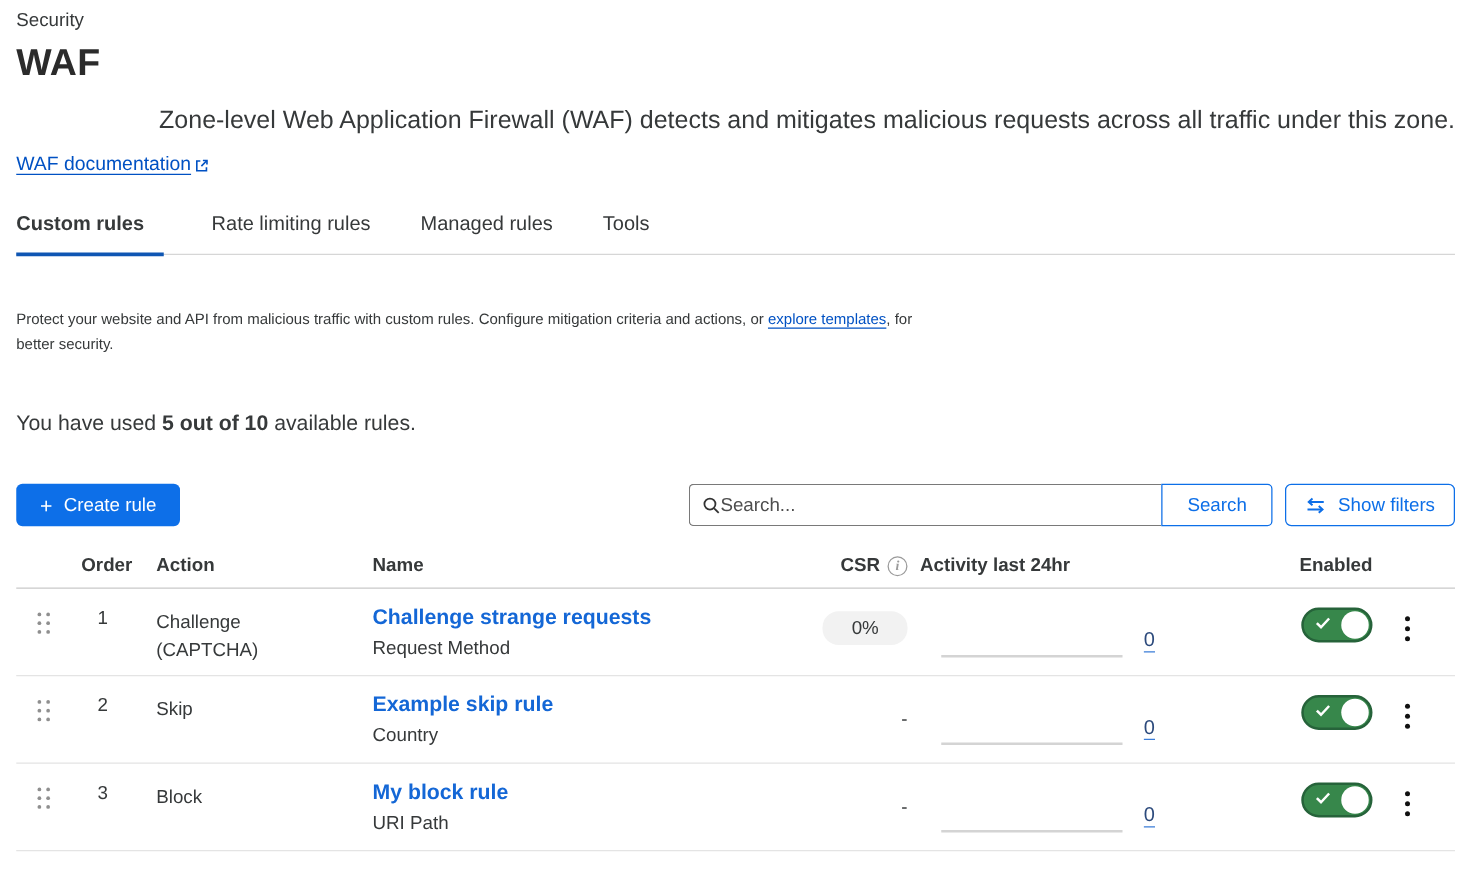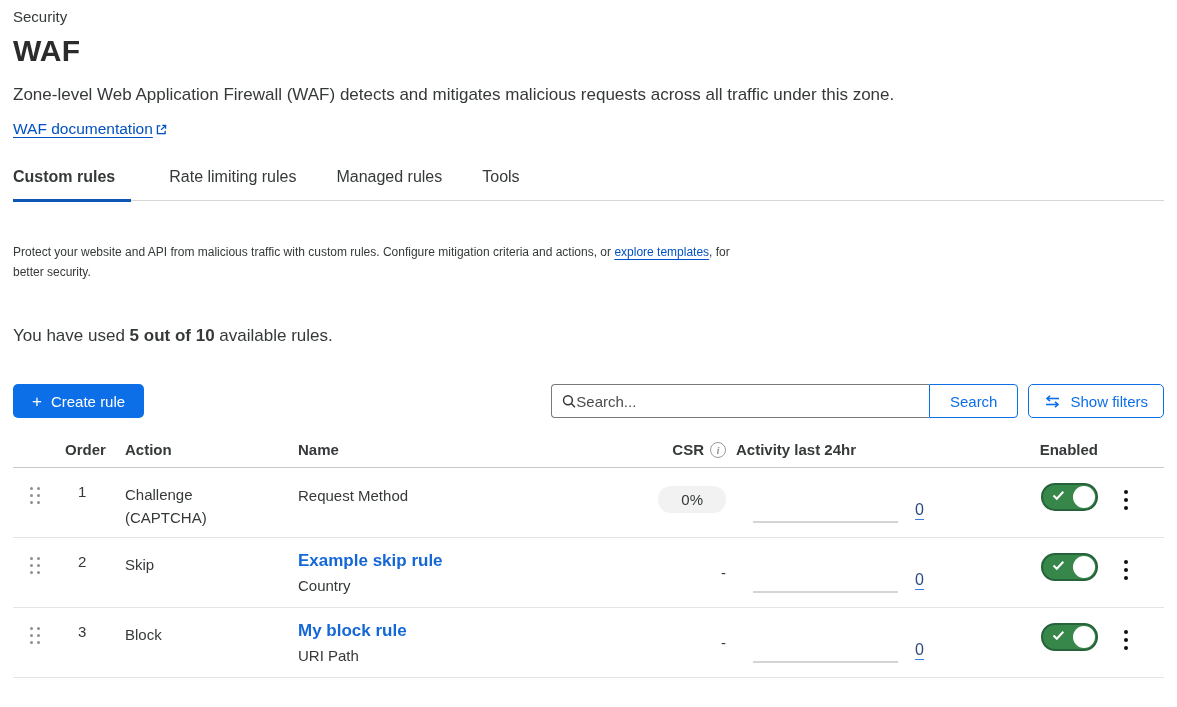--- a/index.html
+++ b/index.html
@@ -6,21 +6,21 @@
   html, body { width: 1177px; height: 707px; overflow: hidden; background: #fff; }
   body {
     font-family: "Liberation Sans", "DejaVu Sans", sans-serif;
     color: #36393a;
   }
   .page { padding: 8px 13px 0 13px; width: 1177px; }
 
   
   .breadcrumb { font-size: 15px; color: #36393a; }
   .page-title { font-size: 30px; font-weight: 700; color: #2b2b2b; margin-top: 9px; letter-spacing: .2px; }
-  .page-desc { font-size: 17px; margin-top: 17px; color: #36393a; }
+  .page-desc { font-size: 20px; margin-top: 17px; color: #36393a; text-align: right; }
   .doc-link-row { margin-top: 15px; }
   .doc-link {
     font-size: 15.5px; color: #0051c3; text-decoration: underline;
     text-underline-offset: 3px; cursor: pointer; display: inline-flex; align-items: center; gap: 2px;
   }
   .ext-icon { display: inline-block; }
 
   
   .tabs {
     display: flex; column-gap: 38px; margin-top: 30px;
@@ -210,20 +210,21 @@
           <i></i>
           <i></i>
           <i></i>
         </div>
       <div class="order-num">1</div>
       <div class="action-text">
         <div>Challenge</div>
         <div>(CAPTCHA)</div>
       </div>
       <div class="cell-name">
+        <a class="rule-name">Challenge strange requests</a>
         <div class="rule-field">Request Method</div>
       </div>
       <div class="cell-csr">
         <span class="csr-badge">0%</span>
       </div>
       <div class="activity-wrap">
         <div class="sparkline"></div>
         <a class="activity-count">0</a>
       </div>
       <div class="cell-enabled">

